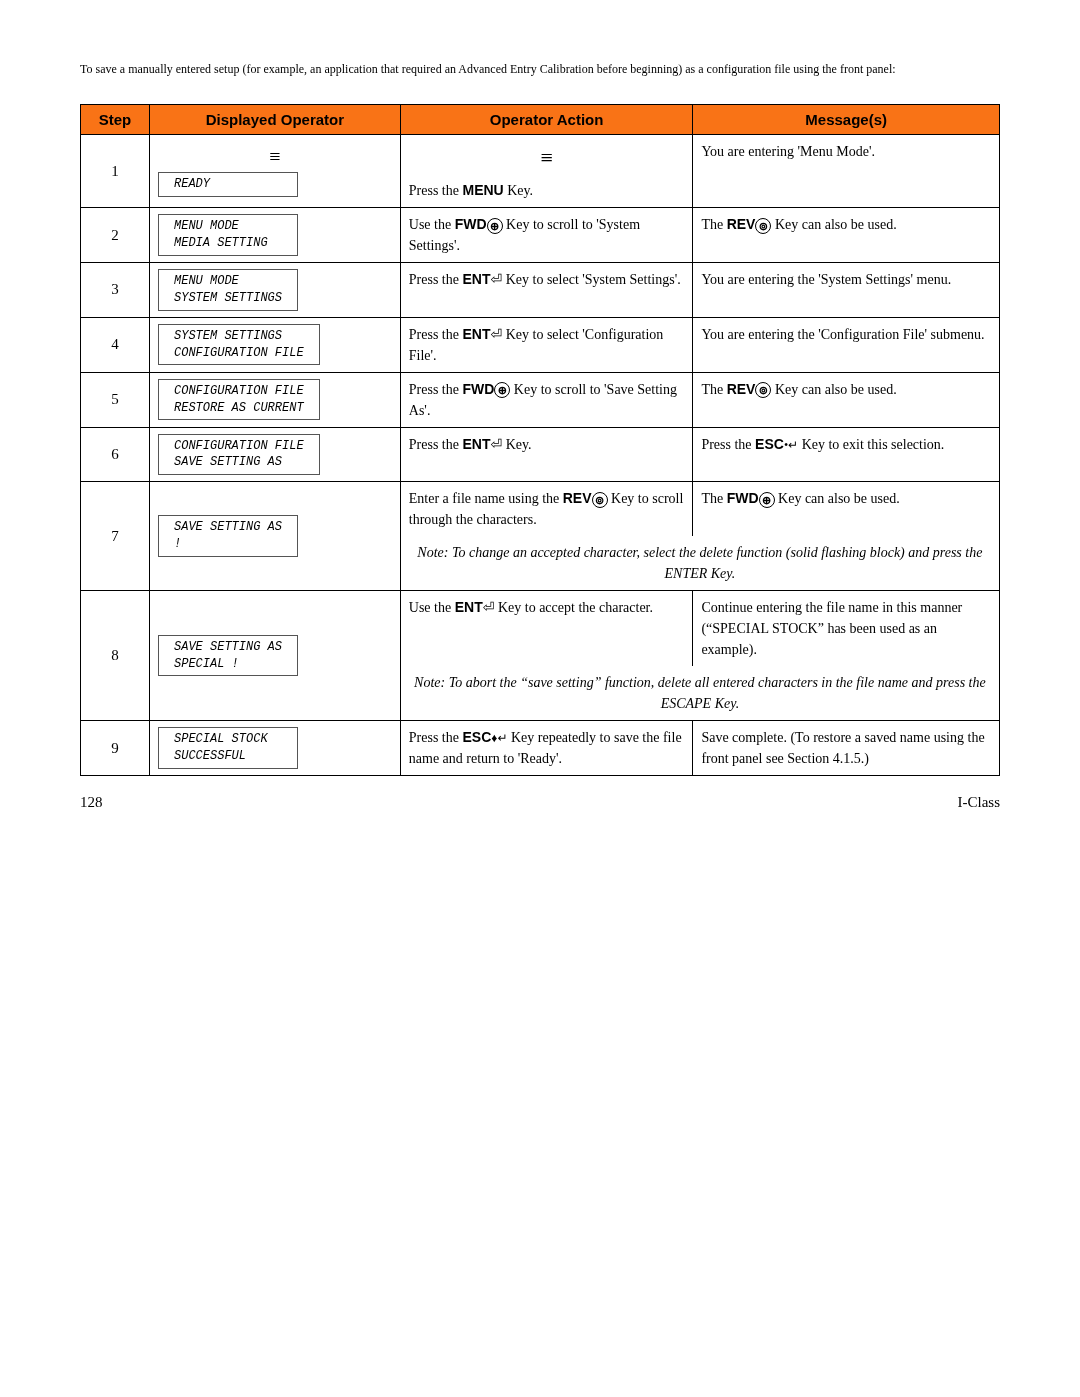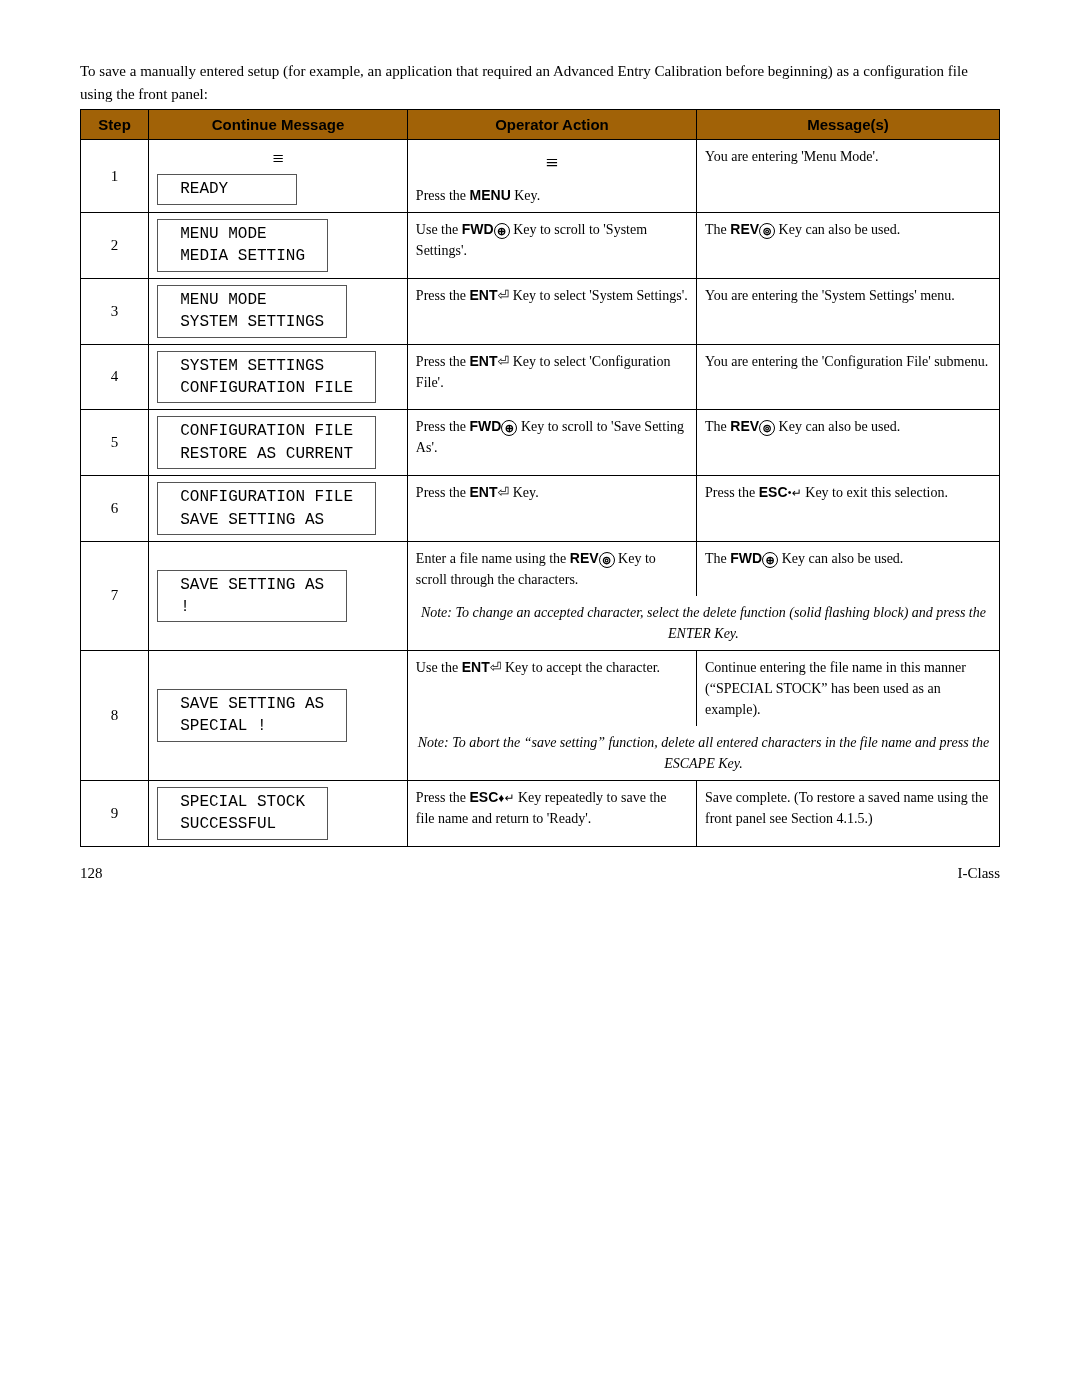--- a/index.html
+++ b/index.html
@@ -6,62 +6,63 @@
     body {
       background: #fff;
       font-family: 'Times New Roman', Times, serif;
       font-size: 15px;
       color: #000;
       width: 1080px;
       min-height: 1397px;
       padding: 60px 80px 60px 80px;
     }
     .intro-text {
-      margin-bottom: 4px;
+      margin-bottom: 26px;
       line-height: 1.5;
-      font-size: 15px;
+      font-size: 12px;
     }
     table {
       width: 100%;
       border-collapse: collapse;
       border: 1.5px solid #000;
     }
     th, td {
       border: 1.5px solid #000;
       padding: 6px 8px;
       vertical-align: top;
     }
     thead th {
       font-family: Arial, sans-serif;
       font-weight: bold;
       font-size: 15px;
       text-align: center;
-      background: #a16207;
+      background: #f97316;
     }
     th:first-child {
       width: 42px;
       text-align: center;
     }
     td:first-child {
       text-align: center;
       font-size: 15px;
     }
     .col-display { width: 180px; }
     .col-operator { width: 210px; margin-top: 44px; }
     .col-comment { width: 220px; }
 
     .display-box {
       font-family: 'Courier New', Courier, monospace;
-      font-size: 16px;
+      font-size: 12px;
       border: 1px solid #555;
-      padding: 3px 22px;
+      padding: 3px 15px;
       display: inline-block;
       min-width: 140px;
       background: #fff;
       line-height: 1.4;
+      font-style: italic;
     }
 
     .operator-cell {
       font-size: 14px;
       line-height: 1.5;
     }
     .comment-cell {
       font-size: 14px;
       line-height: 1.5;
     }
@@ -112,21 +113,21 @@
   </style>
 </head>
 <body>
 
 <p class="intro-text">To save a manually entered setup (for example, an application that required an Advanced Entry Calibration before beginning) as a configuration file using the front panel:</p>
 
 <table>
   <thead>
     <tr>
       <th>Step</th>
-      <th class="col-display">Continue Message</th>
+      <th class="col-display">Displayed Operator</th>
       <th class="col-operator">Operator Action</th>
       <th class="col-comment">Message(s)</th>
     </tr>
   </thead>
   <tbody id="table-body">
   <tr>
         <td style="text-align: center; vertical-align: middle;">1</td>
         <td style="vertical-align: middle;"><div style="text-align: center; font-size: 20px; margin-bottom: 4px;">≡</div><div class="display-box">READY</div></td>
         <td class="operator-cell"><div class="menu-icon" style="font-size:22px; margin-bottom:6px;">≡</div>Press the <span class="key-symbol">MENU</span> Key.</td>
         <td class="comment-cell">You are entering 'Menu Mode'.</td>

